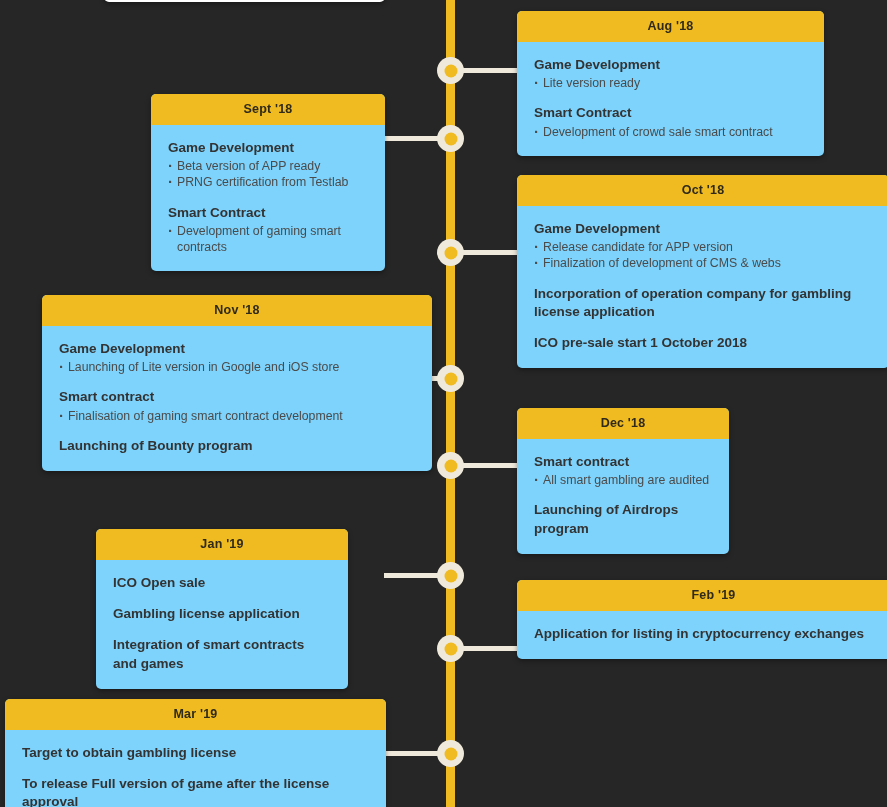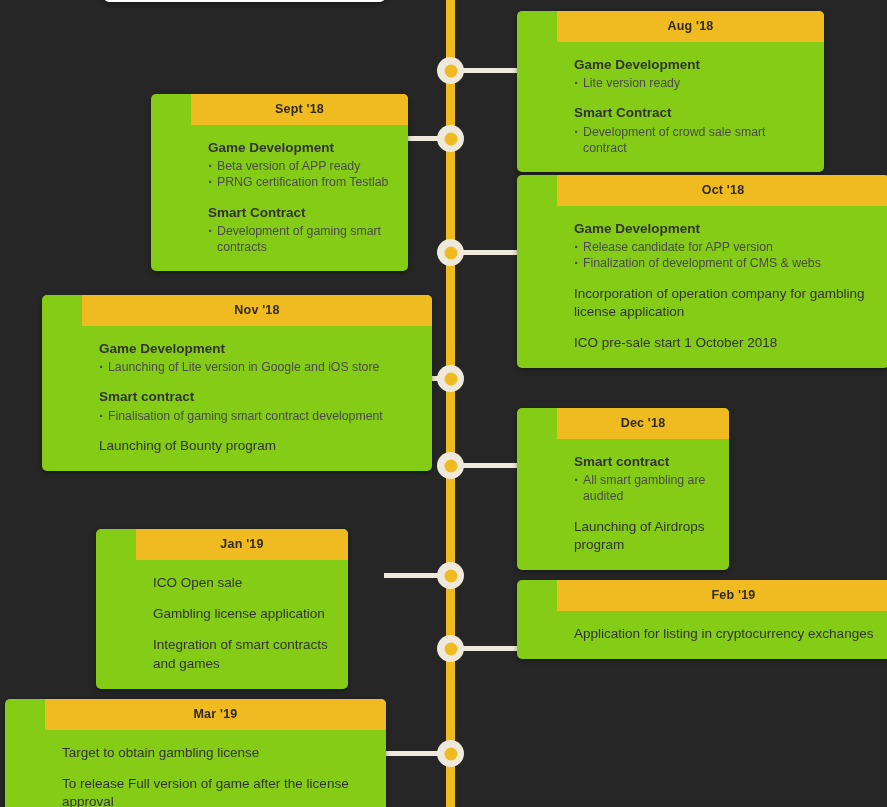--- a/index.html
+++ b/index.html
@@ -62,26 +62,25 @@
   .connector {
     position: absolute;
     height: 5px;
     background: #EFE9DC;
     z-index: 2;
   }
 
   
   .card {
     position: absolute;
-    background: #84cc16;
+    background: #7dd3fc;
     border-radius: 5px;
     overflow: hidden;
     z-index: 3;
     box-shadow: 0 2px 5px rgba(0,0,0,0.35);
-    padding-left: 40px;
   }
 
   .card-header {
     background: #EFBB20;
     color: #2f2a1c;
     text-align: center;
     font-size: 12.5px;
     font-weight: bold;
     letter-spacing: 0.2px;
     padding: 8px 6px 9px 6px;
@@ -117,21 +116,21 @@
     position: absolute;
     left: 0;
     top: -2px;
     font-size: 15px;
     font-weight: bold;
     color: #4b4b4b;
   }
 
   .standalone {
     font-size: 13.5px;
-    font-weight: normal;
+    font-weight: bold;
     color: #333333;
     line-height: 1.35;
     margin-bottom: 13px;
   }
   .standalone:last-child { margin-bottom: 0; }
 
   
   .card-clipped {
     position: absolute;
     background: #ffffff;
@@ -178,21 +177,21 @@
       </div>
       <div class="group">
         <div class="group-title">Smart Contract</div>
         <ul class="bullet-list">
           <li>Development of crowd sale smart contract</li>
         </ul>
       </div>
     </div>
   </div>
 
-  <div class="card" style="left:151px; top:94px; width:257px;">
+  <div class="card" style="left:151px; top:94px; width:234px;">
     <div class="card-header">Sept '18</div>
     <div class="card-body">
       <div class="group">
         <div class="group-title">Game Development</div>
         <ul class="bullet-list">
           <li>Beta version of APP ready</li>
           <li>PRNG certification from Testlab</li>
         </ul>
       </div>
       <div class="group">

